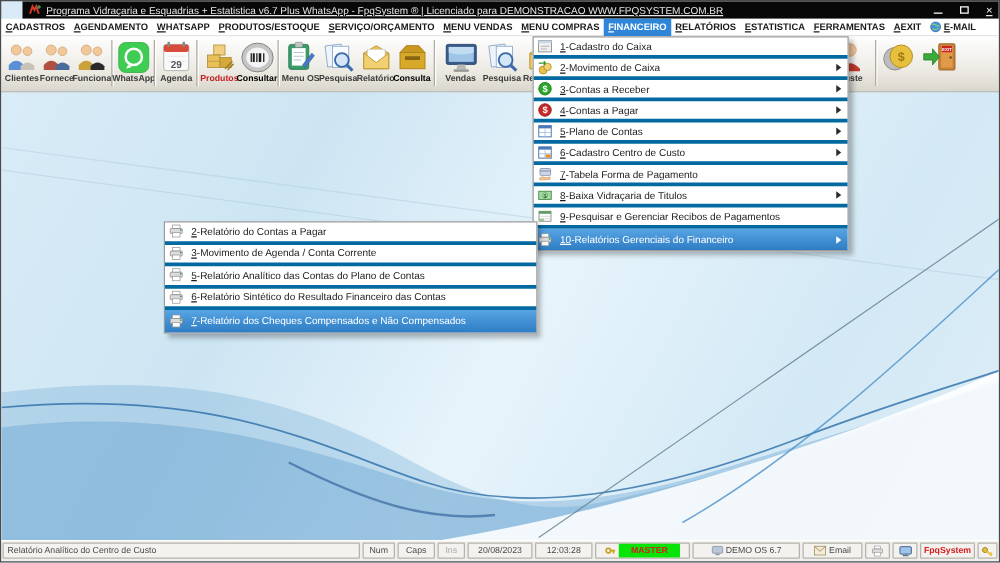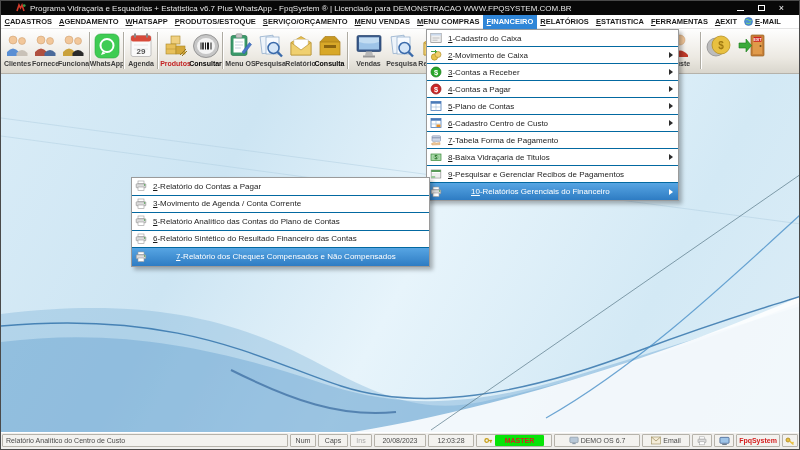--- a/index.html
+++ b/index.html
@@ -1,21 +1,21 @@
 <!DOCTYPE html>
 <html><head>
 <meta charset="utf-8">
 <style>
   *{margin:0;padding:0;box-sizing:border-box;font-family:"Liberation Sans",sans-serif;}
   html,body{width:800px;height:450px;overflow:hidden;}
   body{position:relative;background:#d7eaf5;border:1px solid #4a4a4a;}
 
   
-  .titlebar{position:absolute;top:0;left:0;right:0;height:14px;background:#080808;color:#e6e6e6;
-    display:flex;align-items:center;font-size:8px;padding:0 15px;gap:4px;white-space:nowrap;}
+  .titlebar{position:absolute;top:0;left:17px;right:0;height:14px;background:#080808;color:#e6e6e6;
+    display:flex;align-items:center;font-size:8px;padding:0 5px;gap:4px;white-space:nowrap;text-decoration:underline;}
   .titlebar .controls{margin-left:auto;display:flex;gap:14px;align-items:center;color:#fff;}
   .ctl{display:inline-block;line-height:8px;font-size:9px;}
   .ctl.min{width:7px;height:1px;background:#fff;margin-top:4px;}
   .ctl.max{width:7px;height:6px;border:1px solid #fff;}
 
   
   .menubar{position:absolute;top:14px;left:0;right:0;height:14px;background:#ffffff;display:flex;
     align-items:center;font-size:7.5px;font-weight:bold;color:#1a1a1a;border-bottom:1px solid #e4e4e4;}
   .menu-item{padding:0 3.5px;height:14px;line-height:14px;display:flex;align-items:center;gap:2px;white-space:nowrap;justify-content:flex-end;}
   .menu-item.active{background:#2f86d8;color:#fff;}
@@ -34,23 +34,23 @@
   
   .main{position:absolute;top:73px;left:0;right:0;bottom:17px;overflow:hidden;
     background:linear-gradient(118deg,#d9ecf7 0%,#cde5f3 28%,#e7f4fb 52%,#d3e9f5 78%,#dcedf7 100%);}
   .main svg{display:block;}
 
   
   .dropdown{position:absolute;background:#ffffff;border:1px solid #9a9a9a;
     box-shadow:3px 3px 4px rgba(0,0,0,.28);font-size:8px;color:#1c1c1c;z-index:20;}
   .fin-menu{left:425px;top:28px;width:253px;}
   .sub-menu{left:130px;top:176px;width:299px;z-index:21;}
-  .mi{height:17px;display:flex;align-items:center;padding:0 5px 0 3px;border-bottom:1px solid #0369a1;}
+  .mi{height:17px;display:flex;align-items:center;padding:0 5px 0 3px;border-bottom:3px solid #0369a1;}
   .sub-menu .mi{height:17.5px;}
-  .mi:last-child{border-bottom:none;gap:23px;}
+  .mi:last-child{border-bottom:none;}
   .mico{width:13px;height:12px;margin-right:5px;flex:0 0 13px;display:flex;align-items:center;}
   .mlabel{white-space:nowrap;}
   .mlabel u{text-decoration:underline;}
   .arr{margin-left:auto;width:0;height:0;border-left:4px solid #2b2b2b;
     border-top:3.5px solid transparent;border-bottom:3.5px solid transparent;}
   .mi.selected{background:linear-gradient(#57a5e3,#2e7cc3);color:#ffffff;border-bottom-color:#2e7cc3;}
   .mi.selected .arr{border-left-color:#fff;}
 
   
   .statusbar{position:absolute;bottom:0;left:0;right:0;height:17px;background:#f0efed;

